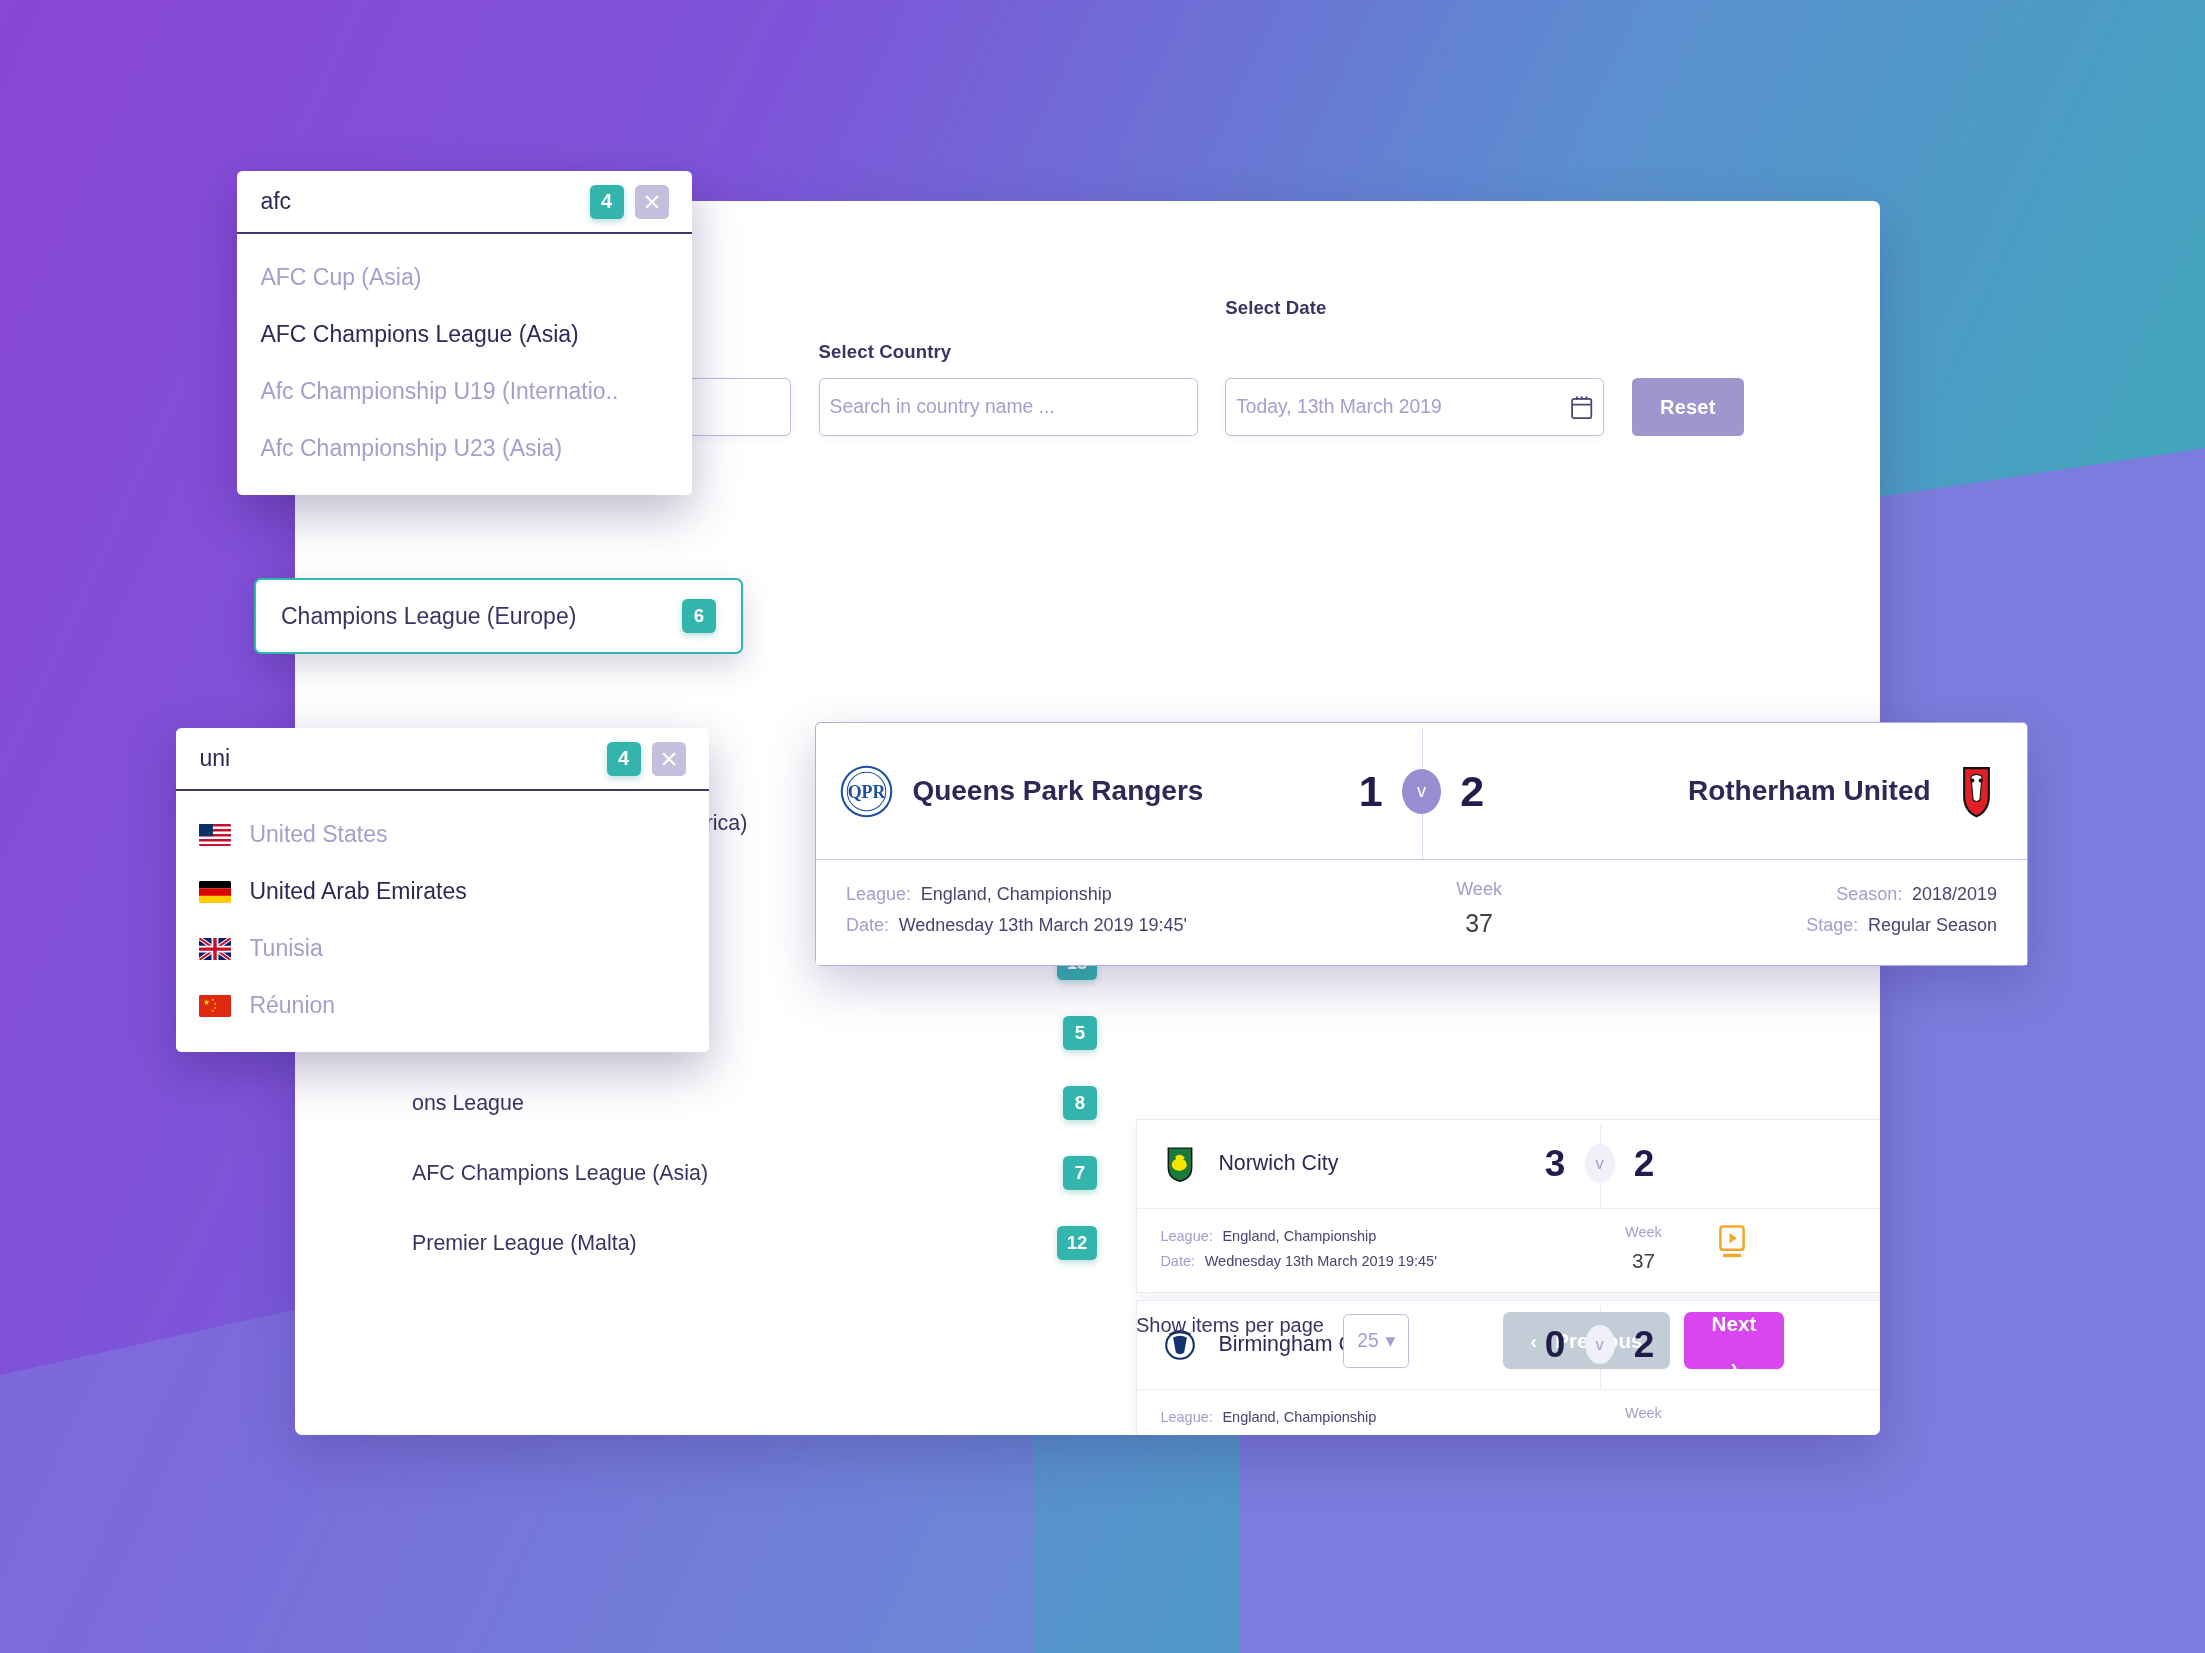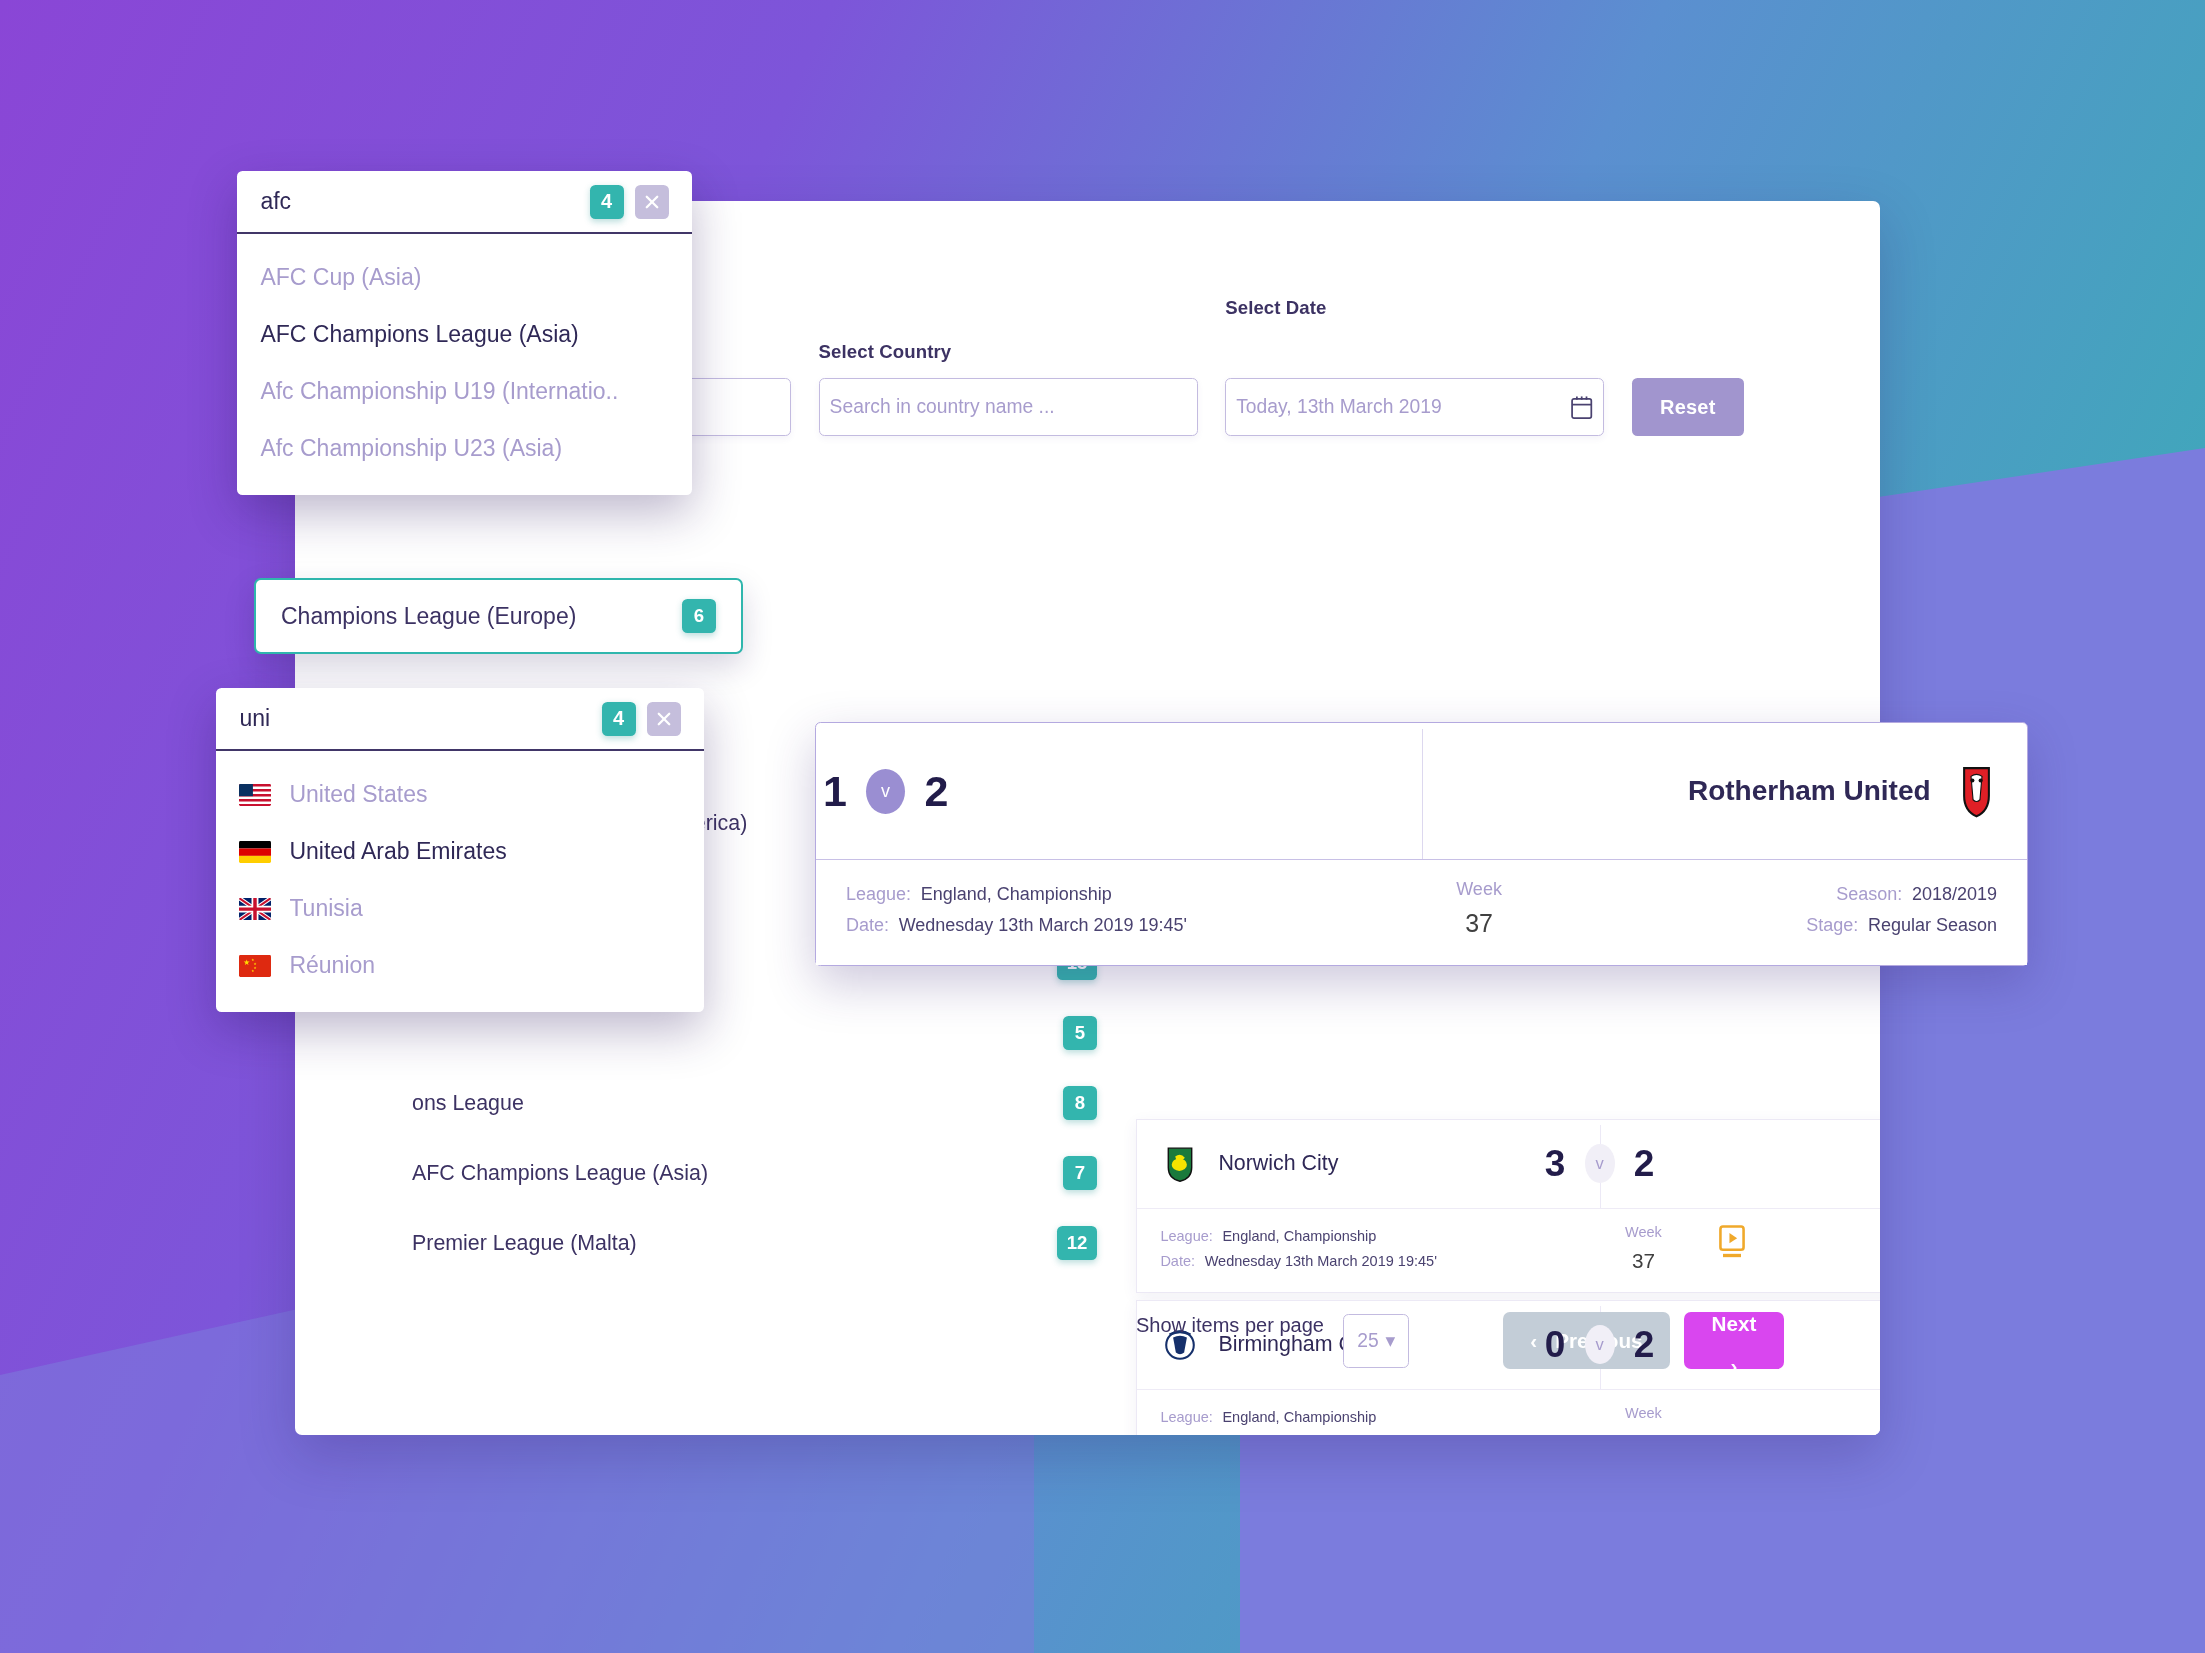--- a/index.html
+++ b/index.html
@@ -440,20 +440,30 @@
   </div>
 </div>
 
 <div class="chip-selected">
   <span class="name">Champions League (Europe)</span>
   <span class="badge">6</span>
 </div>
 
 <div class="match lifted" style="position:absolute; left:815px; top:722px; width:1213px;">
   <div class="match-top">
+    <div class="side left">
+      <span class="crest">
+        <svg viewBox="0 0 80 80">
+            <circle cx="40" cy="40" r="36" fill="#fff" stroke="#1c4fa1" stroke-width="3"></circle>
+            <circle cx="40" cy="40" r="28" fill="#fff" stroke="#1c4fa1" stroke-width="1.5"></circle>
+            <text x="40" y="50" font-size="26" fill="#1c4fa1" text-anchor="middle" font-family="Liberation Serif" font-weight="bold">QPR</text>
+          </svg>
+      </span>
+      <span class="team-name">Queens Park Rangers</span>
+    </div>
     <div class="score-wrap">
       <span class="score">1</span>
       <span class="vs">v</span>
       <span class="score">2</span>
     </div>
     <div class="side right">
       <span class="team-name">Rotherham United</span>
       <span class="crest">
         <svg viewBox="0 0 80 80">
             <path d="M22 6 H58 V46 Q58 68 40 76 Q22 68 22 46 Z" fill="#e01f26" stroke="#111" stroke-width="3"></path>
@@ -512,21 +522,21 @@
       </div>
     <div class="pop-item">
         <span>Afc Championship U19 (Internatio..</span>
       </div>
     <div class="pop-item">
         <span>Afc Championship U23 (Asia)</span>
       </div>
   </div>
 </div>
 
-<div class="popover" style="left:176px; top:688px; width:488px;margin-left:40px;">
+<div class="popover" style="left:176px; top:728px; width:533px;">
   <div class="pop-input">
     <span class="pop-value">uni</span>
     <span class="pop-count">4</span>
     <span class="pop-close">
       <svg width="18" height="18" viewBox="0 0 24 24" stroke="#fff" stroke-width="3" stroke-linecap="round">
           <line x1="5" y1="5" x2="19" y2="19"></line>
           <line x1="19" y1="5" x2="5" y2="19"></line>
         </svg>
     </span>
   </div>

